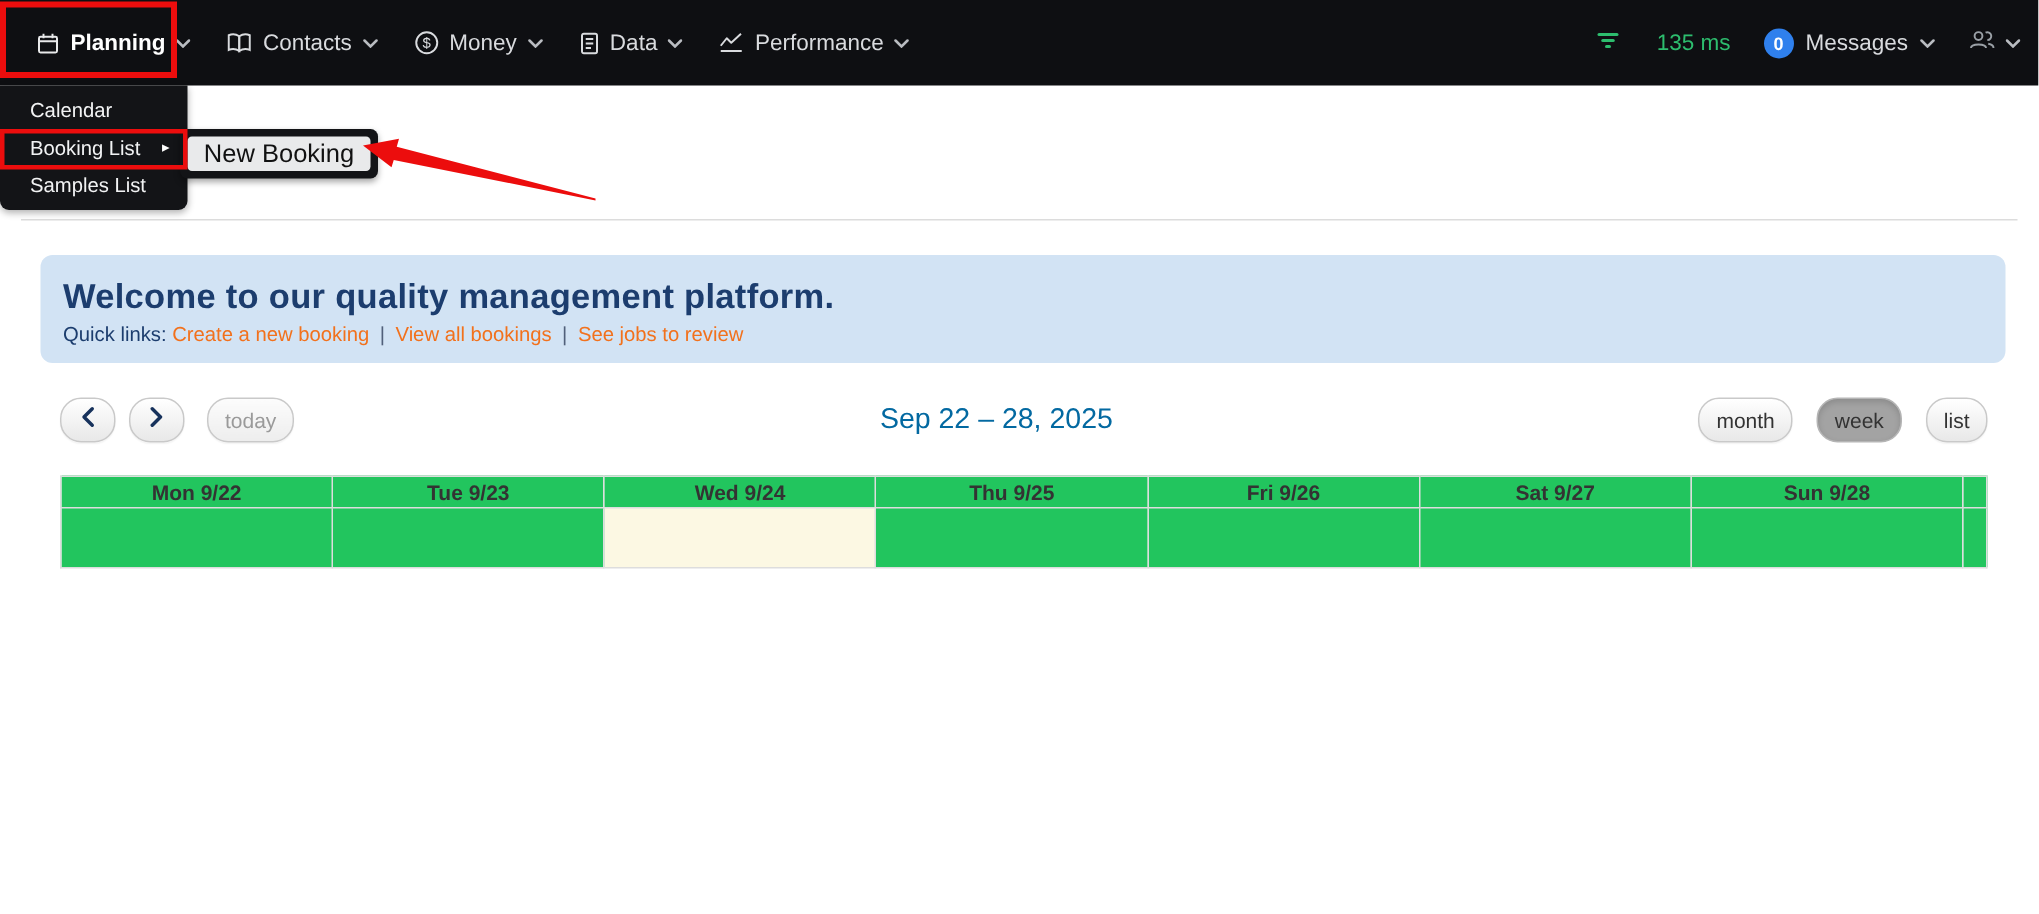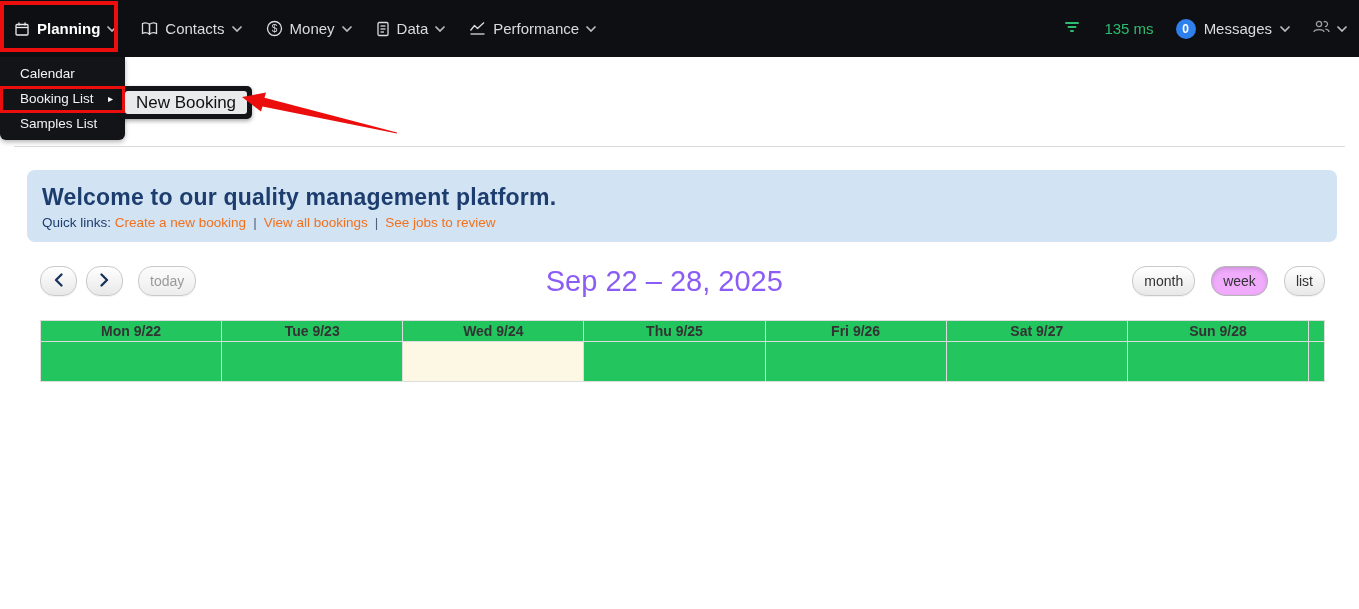--- a/index.html
+++ b/index.html
@@ -18,21 +18,21 @@
     align-items: center;
     position: relative;
     z-index: 10;
   }
   .nav-left { display: flex; align-items: center; height: 100%; }
   .nav-item {
     display: flex; align-items: center; gap: 7px;
     padding: 0 12px; height: 100%;
     color: #d9dbde; font-size: 15px; cursor: pointer; white-space: nowrap;
   }
-  .nav-item:first-child { padding-left: 14px; }
+  .nav-item:first-child { padding-left: 24px; }
   .nav-item.active { color: #ffffff; font-weight: 600; }
   .nav-item svg { display: block; }
   .chev { color: #b9bcc1; display: inline-flex; }
   .nav-right {
     margin-left: auto; display: flex; align-items: center;
     gap: 22px; padding-right: 12px; height: 100%;
   }
   .latency { display: flex; align-items: center; gap: 24px; font-size: 15px; color: #2dbd6e; }
   .messages { display: flex; align-items: center; gap: 8px; color: #d9dbde; font-size: 15px; cursor: pointer; }
   .badge {
@@ -103,26 +103,26 @@
     height: 30px; border: 1px solid #c9c9c9; border-radius: 14px;
     background: linear-gradient(#ffffff, #e8e8e8);
     font-size: 14px; color: #333; padding: 0 11px; cursor: pointer;
     font-family: inherit;
     box-shadow: 0 1px 1px rgba(0,0,0,.05);
     display: inline-flex; align-items: center; justify-content: center;
   }
   .btn.icon-btn { width: 37px; }
   .btn.disabled { color: #9a9a9a; cursor: default; background: linear-gradient(#fcfcfc, #ededed); }
   .btn.active {
-    background: #f0abfc; border-color: #b5b5b5;
+    background: #a3a3a3; border-color: #b5b5b5;
     box-shadow: inset 0 2px 4px rgba(0,0,0,.15);
   }
   .tb-left { display: flex; align-items: center; gap: 9px; }
   .tb-left .btn.today-gap { margin-left: 6px; }
-  .cal-title { flex: 1; text-align: center; font-size: 29px; font-weight: 500; color: #8b5cf6; }
+  .cal-title { flex: 1; text-align: center; font-size: 19px; font-weight: 500; color: #0369a1; }
   .tb-right { display: flex; align-items: center; gap: 16px; }
 
   
   .cal-table-wrap { margin: 22px 34px 0 40px; }
   table.cal { width: 1285px; border-collapse: collapse; table-layout: fixed; }
   table.cal th, table.cal td { border: 1px solid #ddd; background: #22c55e; }
   table.cal th {
     font-size: 14px; font-weight: 700; color: #333;
     text-align: center; padding: 2px 0; height: 19px;
   }

